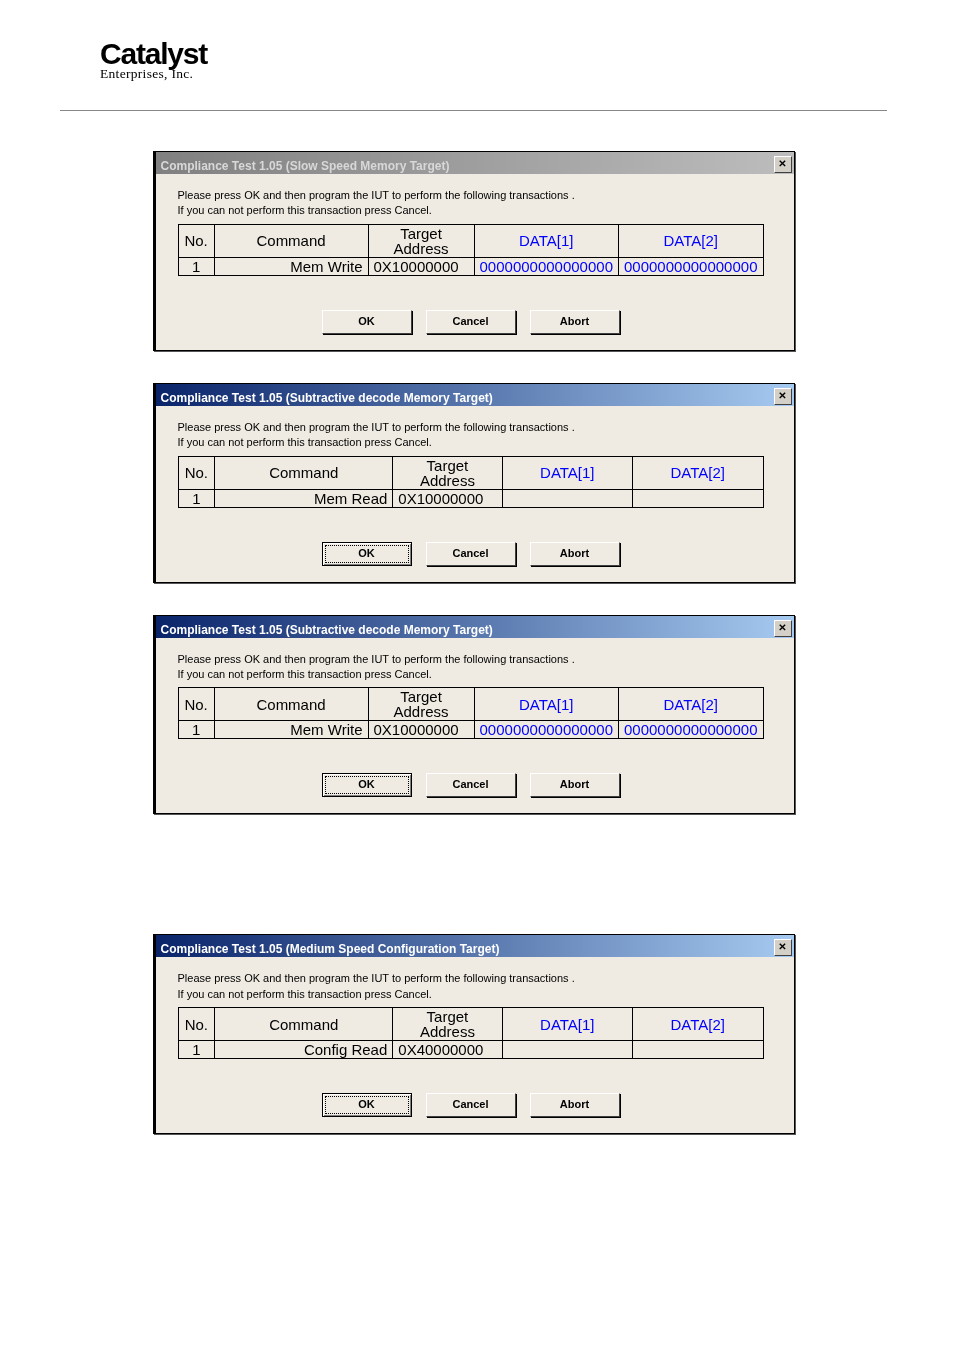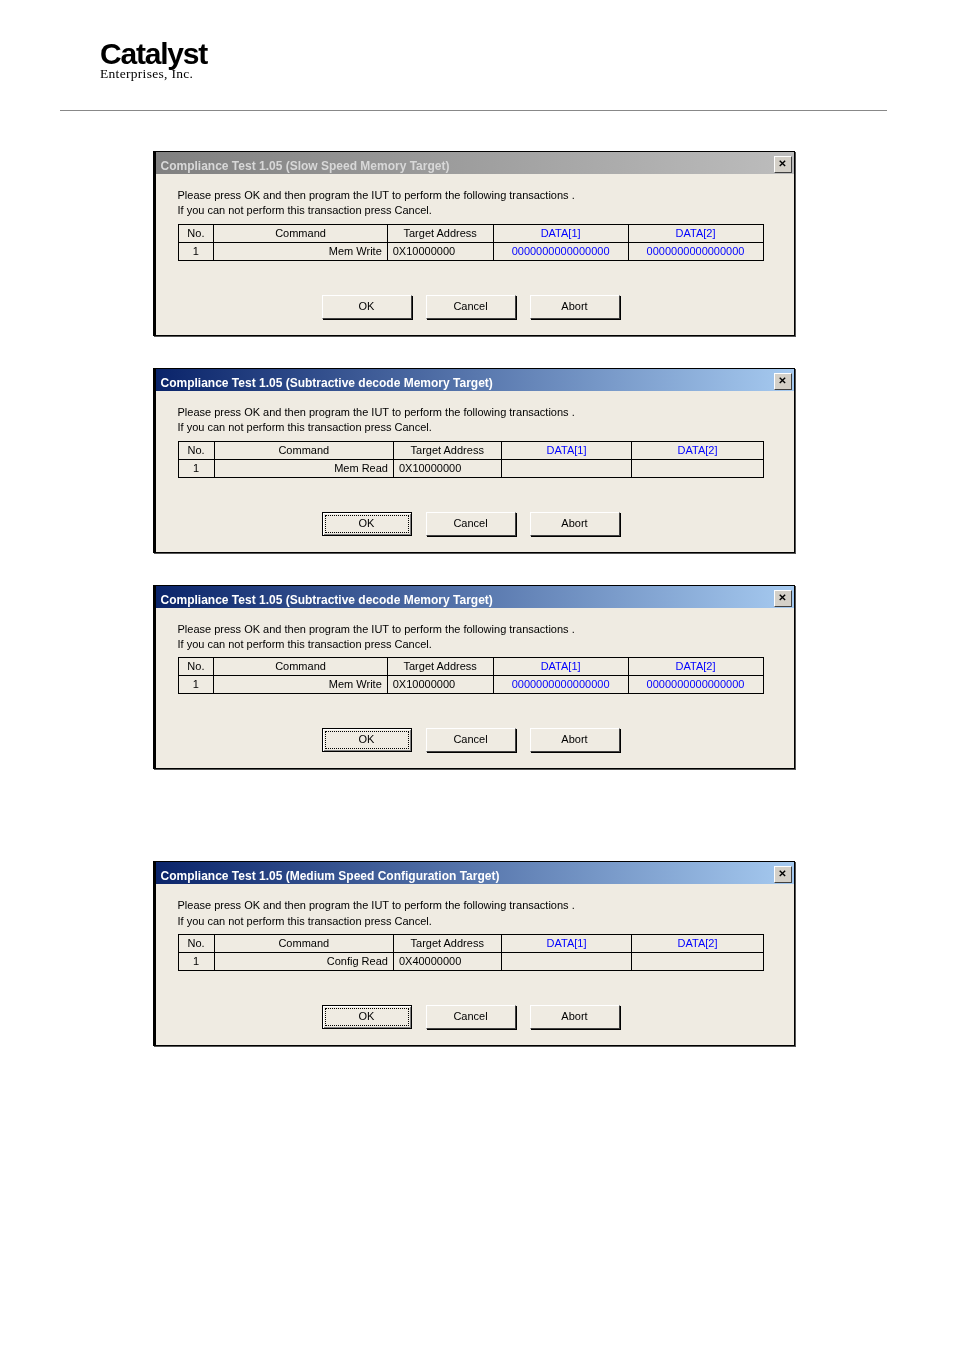--- a/index.html
+++ b/index.html
@@ -40,21 +40,21 @@
     }
     .dialog {
       width: 638px;
       margin: 0 auto 32px auto;
       border: 1px solid #000;
       border-left: 3px solid #000;
       background: #efebe2;
       box-shadow: 1px 1px 0 #555;
     }
     .dialog.extra-gap {
-      margin-top: 92px;
+      margin-top: 120px;
     }
     .titlebar {
       display: flex;
       align-items: flex-end;
       height: 20px;
       padding: 1px 2px 1px 5px;
       font-size: 12px;
       font-weight: bold;
       color: #fff;
     }
@@ -89,21 +89,21 @@
     }
     .instruction {
       font-size: 11px;
       color: #000;
       line-height: 1.4;
       margin-bottom: 5px;
     }
     .tbl {
       border-collapse: collapse;
       border: 1px solid #000;
-      font-size: 11px;
+      font-size: 15px;
     }
     .tbl th, .tbl td {
       border: 1px solid #000;
       padding: 1px 5px;
       height: 15px;
       line-height: 15px;
       vertical-align: middle;
       background: #efebe2;
     }
     .tbl th {
@@ -119,20 +119,21 @@
     .col-addr { width: 100px; text-align: left; padding-right: 3px; }
     .col-d1   { width: 128px; text-align: center;}
     .col-d2   { width: 128px; text-align: center;}
     td.col-no { text-align: center; }
     .button-row {
       display: flex;
       justify-content: center;
       gap: 14px;
       margin-top: 34px;
       margin-bottom: 2px;
+      font-weight: bold;
     }
     .win-btn {
       width: 88px;
       height: 22px;
       font-size: 11px;
       font-family: inherit;
       background: #efebe2;
       border: 1px solid #808080;
       border-top-color: #ffffff;
       border-left-color: #ffffff;

